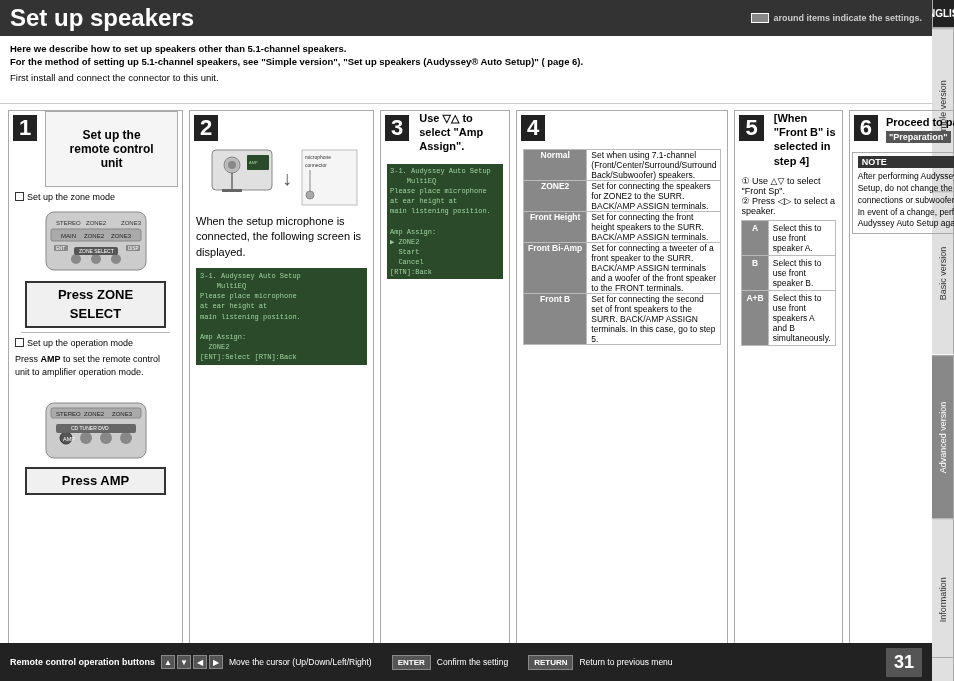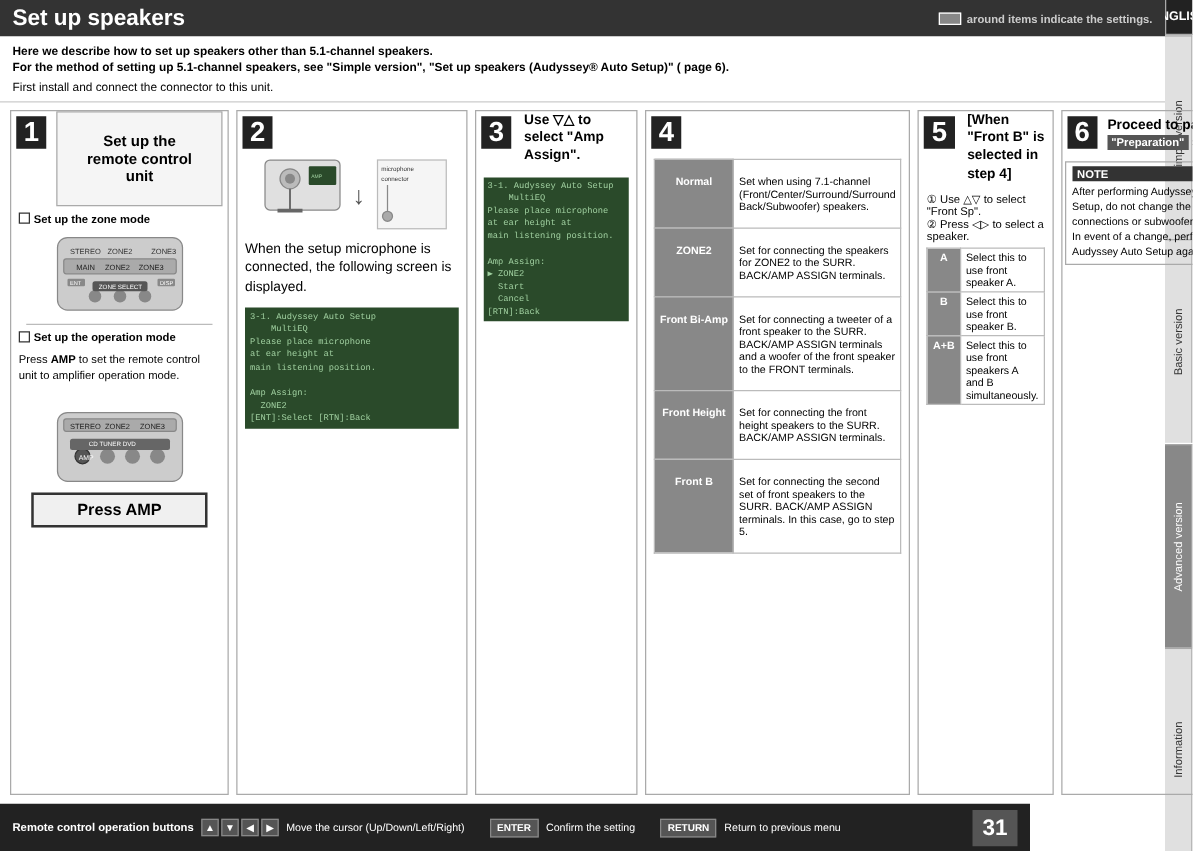--- a/index.html
+++ b/index.html
@@ -83,21 +83,21 @@
     .header-note-box {
       display: inline-block;
       width: 18px;
       height: 10px;
       background: #888;
       border: 1px solid #fff;
     }
 
     
     .intro-section {
-      padding: 6px 10px 4px 10px;
+      padding: 6px 10px 19px 10px;
       font-size: 9.5px;
       line-height: 1.4;
       border-bottom: 1px solid #ccc;
     }
 
     
     .steps-area {
       display: flex;
       padding: 6px 8px;
       gap: 6px;
@@ -189,21 +189,21 @@
     .step4 {
       flex: 1.8;
     }
     .speaker-table {
       width: 100%;
       border-collapse: collapse;
       font-size: 8.5px;
     }
     .speaker-table td {
       border: 1px solid #bbb;
-      padding: 12px 4px;
+      padding: 0 4px;
       vertical-align: top;
     }
     .speaker-table .label-cell {
       background: #888;
       color: #fff;
       font-weight: bold;
       text-align: center;
       white-space: nowrap;
       width: 55px;
     }
@@ -255,21 +255,21 @@
       color: #fff;
       padding: 1px 3px;
       font-size: 9px;
     }
 
     
     .page-footer {
       position: absolute;
       bottom: 0;
       left: 0;
-      width: 824px;
+      width: 932px;
       height: 38px;
       background: #222;
       color: #fff;
       display: flex;
       align-items: center;
       padding: 16px 10px;
       gap: 20px;
       font-size: 9px;
     }
     .footer-item {
@@ -322,21 +322,21 @@
     }
     .step-header-row {
       display: flex;
       align-items: flex-start;
     }
     .step-body {
       padding: 4px 6px;
       font-size: 9px;
       line-height: 1.4;
     }
-    .bold-text { font-weight: bold; }
+    .bold-text { font-weight: normal; }
     .checkbox-item {
       display: flex;
       align-items: flex-start;
       gap: 3px;
       margin-bottom: 4px;
     }
     .checkbox-sq {
       width: 9px;
       height: 9px;
       border: 1px solid #333;
@@ -366,21 +366,21 @@
     <span>Advanced version</span>
   </div>
   <div class="side-tab">
     <span>Information</span>
   </div>
 </div>
 
 <div class="main-content">
 
   <div class="page-header">
-    <span style="font-size:18px;">Set up speakers</span>
+    <span style="font-size:24px;">Set up speakers</span>
     <div class="header-note">
       <span class="header-note-box"></span>
       <span>around items indicate the settings.</span>
     </div>
   </div>
 
   <div class="intro-section">
     <div style="font-weight:bold;">Here we describe how to set up speakers other than 5.1-channel speakers.</div>
     <div style="font-weight:bold;">For the method of setting up 5.1-channel speakers, see "Simple version", "Set up speakers (Audyssey® Auto Setup)" (  page 6).</div>
     <div style="margin-top:2px;">First install and connect the connector to this unit.</div>
@@ -415,20 +415,21 @@
           <circle cx="70" cy="52" r="5" fill="#888"></circle>
           <circle cx="90" cy="52" r="5" fill="#888"></circle>
           <rect x="48" y="40" width="44" height="8" rx="2" fill="#555"></rect>
           <text x="53" y="46" font-size="5" fill="#fff">ZONE SELECT</text>
           <rect x="28" y="38" width="14" height="6" rx="1" fill="#888"></rect>
           <text x="30" y="43" font-size="4.5" fill="#fff">ENT</text>
           <rect x="100" y="38" width="14" height="6" rx="1" fill="#888"></rect>
           <text x="102" y="43" font-size="4.5" fill="#fff">DISP</text>
         </svg>
 
+        <div class="zone-select-btn">Press ZONE SELECT</div>
 
         <hr class="divider-line">
 
         <div class="checkbox-item" style="margin-top:4px;">
           <div class="checkbox-sq"></div>
           <span class="bold-text">Set up the operation mode</span>
         </div>
         <div style="font-size:9px;line-height:1.4;margin-bottom:19px;">
           Press <strong>AMP</strong> to set the remote control unit to amplifier operation mode.
         </div>
@@ -520,26 +521,26 @@
           <tbody>
               <tr>
             <td class="label-cell">Normal</td>
             <td>Set when using 7.1-channel (Front/Center/Surround/Surround Back/Subwoofer) speakers.</td>
           </tr>
           <tr>
             <td class="label-cell">ZONE2</td>
             <td>Set for connecting the speakers for ZONE2 to the SURR. BACK/AMP ASSIGN terminals.</td>
           </tr>
           <tr>
+            <td class="label-cell">Front Height</td>
+            <td>Set for connecting the front height speakers to the SURR. BACK/AMP ASSIGN terminals.</td>
+          </tr>
+          <tr>
             <td class="label-cell">Front Bi-Amp</td>
             <td>Set for connecting a tweeter of a front speaker to the SURR. BACK/AMP ASSIGN terminals and a woofer of the front speaker to the FRONT terminals.</td>
-          </tr>
-          <tr>
-            <td class="label-cell">Front Height</td>
-            <td>Set for connecting the front height speakers to the SURR. BACK/AMP ASSIGN terminals.</td>
           </tr>
           <tr>
             <td class="label-cell">Front B</td>
             <td>Set for connecting the second set of front speakers to the SURR. BACK/AMP ASSIGN terminals. In this case, go to step 5.</td>
           </tr>
         </tbody>
           </table>
       </div>
     </div>
 

